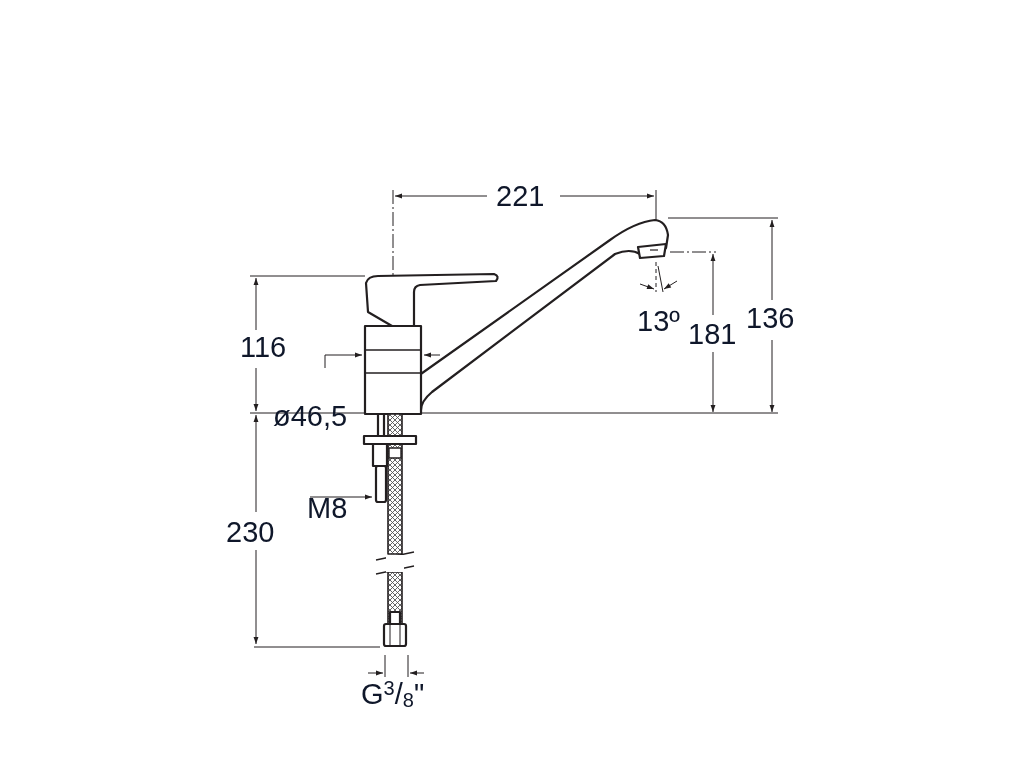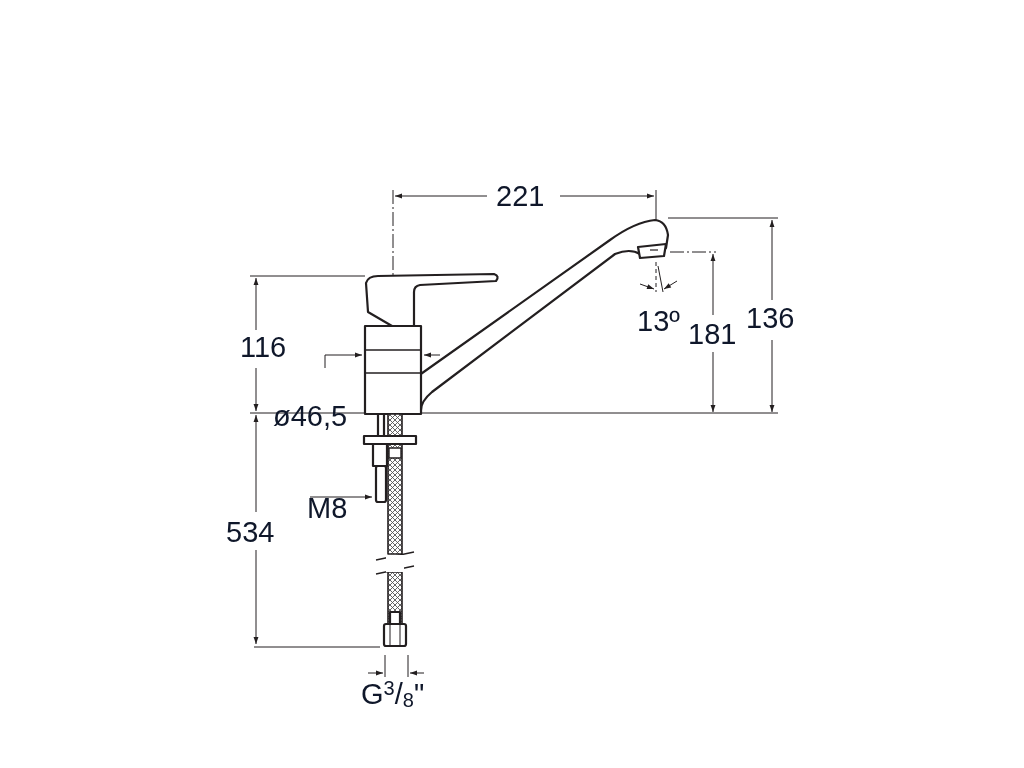--- a/index.html
+++ b/index.html
@@ -99,16 +99,16 @@
   <rect x="386" y="555" width="18" height="17" fill="#ffffff"></rect>
 </svg>
 
 <div class="dim-label" style="left:496px; top:182px;">221</div>
 <div class="dim-label" style="left:746px; top:304px;">136</div>
 <div class="dim-label" style="left:688px; top:320px;">181</div>
 <div class="dim-label" style="left:240px; top:333px;">116</div>
 <div class="dim-label" style="left:273px; top:370px;margin-top:32px;">ø46,5</div>
 <div class="dim-label" style="left:637px; top:291px;margin-top:16px;">13º</div>
 <div class="dim-label" style="left:307px; top:494px;">M8</div>
-<div class="dim-label" style="left:226px; top:518px;">534</div>
+<div class="dim-label" style="left:226px; top:518px;">230</div>
 <div class="dim-label" style="left:361px; top:680px;">
   <span>G</span><span class="sup">3</span><span>/</span><span class="sub">8</span><span>"</span>
 </div>
 
 </body></html>

